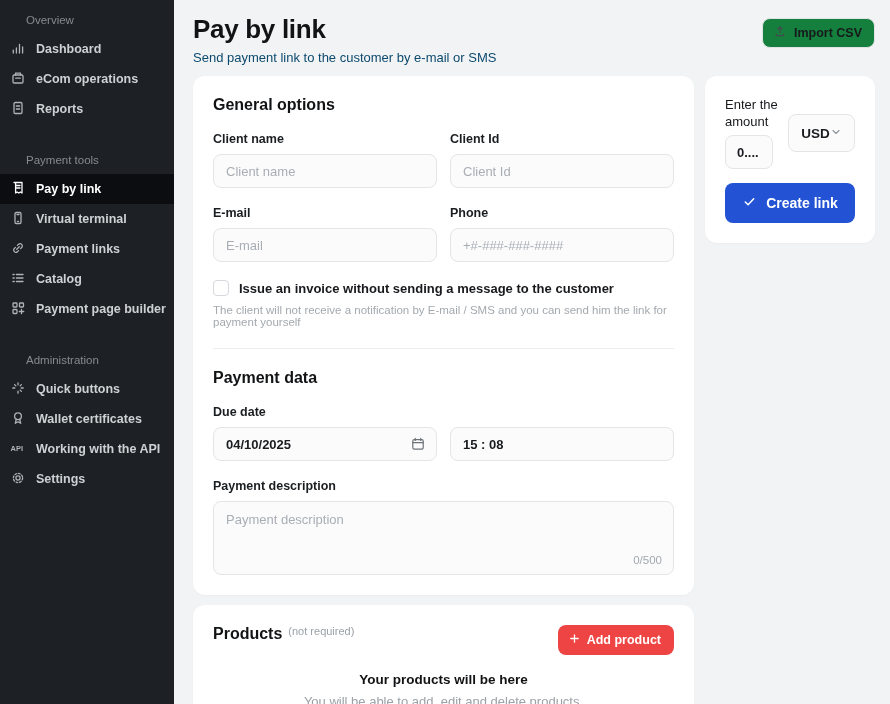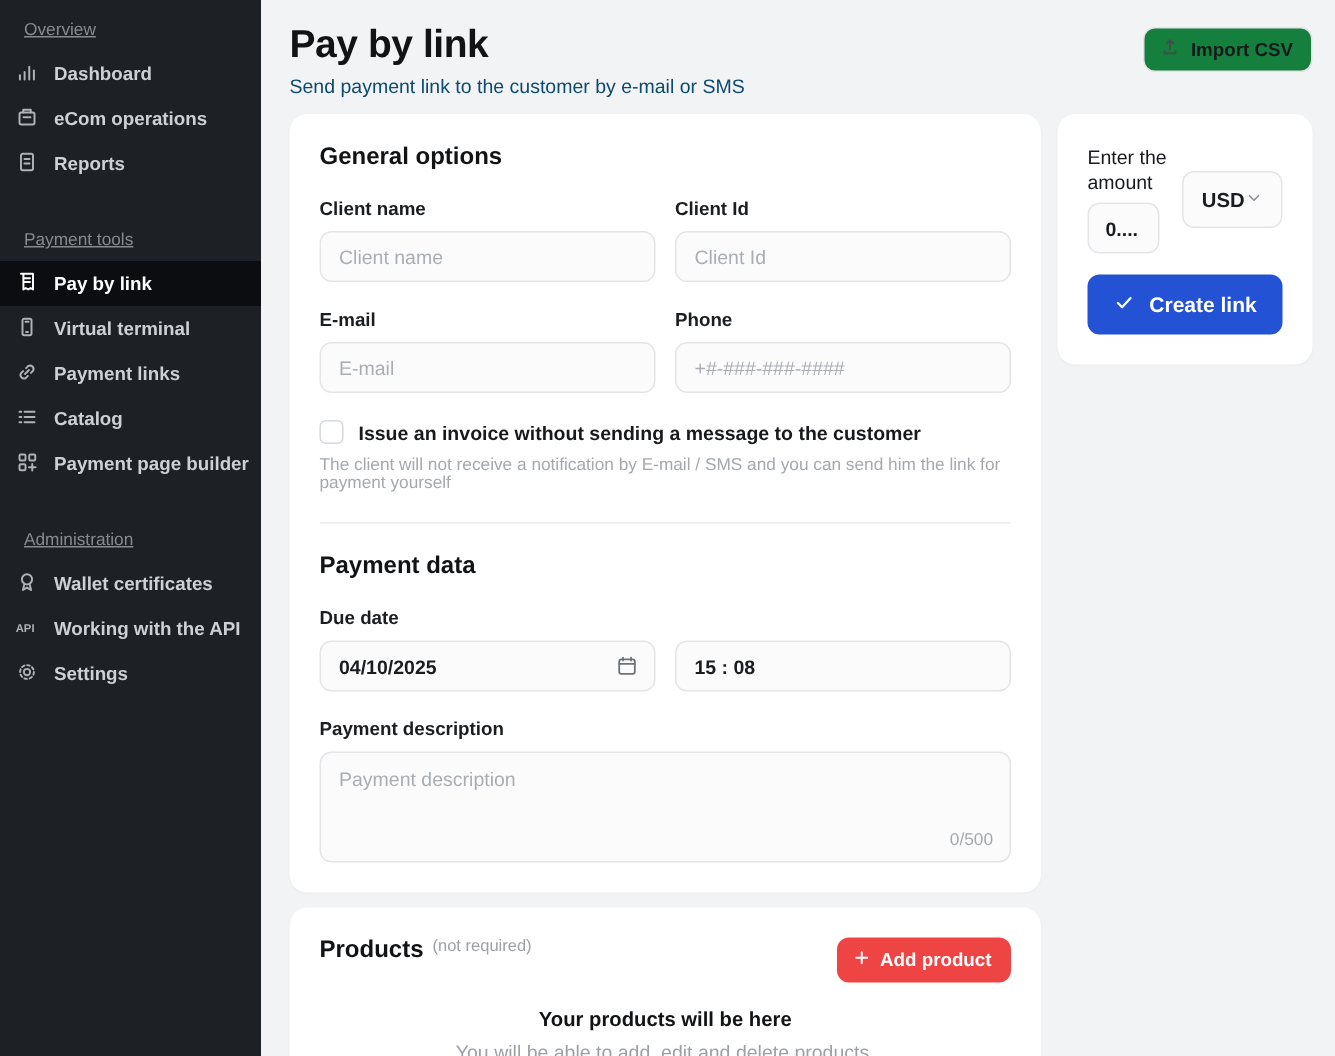--- a/index.html
+++ b/index.html
@@ -12,21 +12,21 @@
   }
   
   .sidebar {
     width:174px; min-width:174px; height:704px;
     background:#1d2125;
     padding-top:13px;
     font-size:12.5px;
   }
   .side-label {
     color:#858b91; font-size:11.5px;
-    padding:0 16px; margin:0 0 7px 0; height:14px; line-height:14px;text-decoration:underline;
+    padding:0 26px; margin:0 0 7px 0; height:14px; line-height:14px;
   }
   .side-label.gap { margin-top:29px; }
   .side-item {
     height:30px; display:flex; align-items:center; gap:10px;
     padding:0 10px; color:#ced1d4; font-weight:bold; cursor:pointer;
     white-space:nowrap;
   }
   .side-item svg { stroke:#aeb3b7; fill:none; stroke-width:1.3; stroke-linecap:round; stroke-linejoin:round; flex:none; }
   .side-item.active { background:#0b0d10; color:#ffffff; }
   .side-item.active svg { stroke:#ffffff; }
@@ -193,20 +193,26 @@
           <rect x="3" y="9.5" width="4" height="4" rx="0.8"></rect>
           <path d="M11.5 9.3v4.4M9.3 11.5h4.4"></path>
         </svg></span>
     <span>Payment page builder</span>
   </div>
 
   <div class="side-label gap">Administration</div>
 
   <div class="side-item">
     <span><svg width="16" height="16" viewBox="0 0 16 16">
+          <path d="M8 2.8v2M8 11.2v2M2.8 8h2M11.2 8h2M4.6 4.6l1.3 1.3M10.1 10.1l1.3 1.3M11.4 4.6l-1.3 1.3"></path>
+        </svg></span>
+    <span>Quick buttons</span>
+  </div>
+  <div class="side-item">
+    <span><svg width="16" height="16" viewBox="0 0 16 16">
           <circle cx="8" cy="6.2" r="3.4"></circle>
           <path d="M6.3 9.2l-1 4.1 2.7-1.6 2.7 1.6-1-4.1"></path>
         </svg></span>
     <span>Wallet certificates</span>
   </div>
   <div class="side-item">
     <span><svg width="16" height="16" viewBox="0 0 16 16">
           <text x="0.5" y="11" font-size="7.5">API</text>
         </svg></span>
     <span>Working with the API</span>

